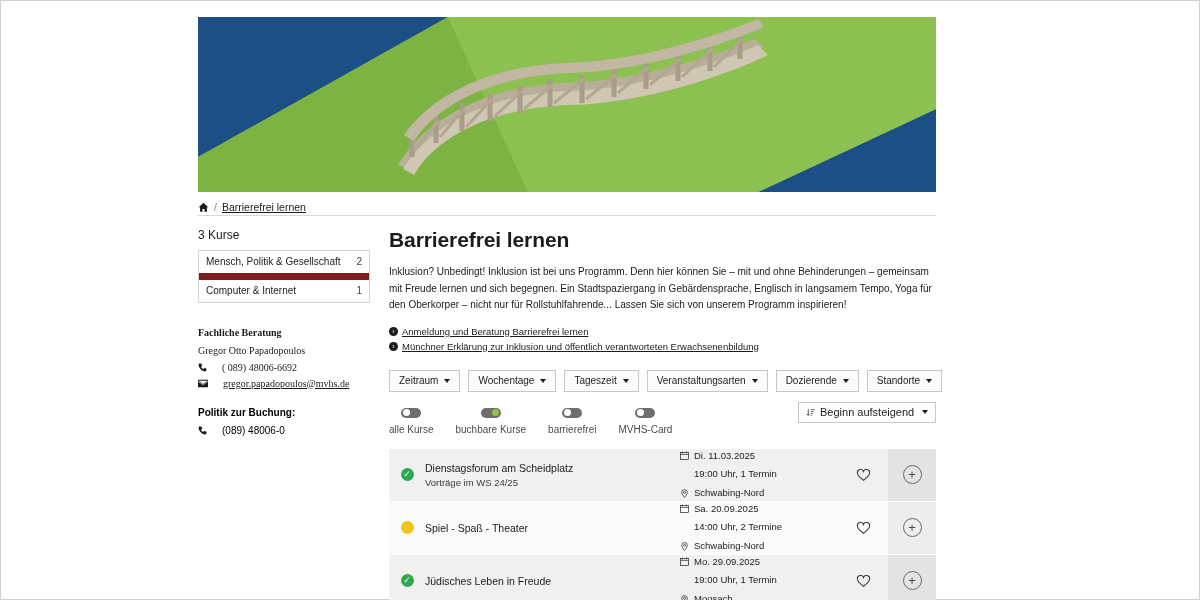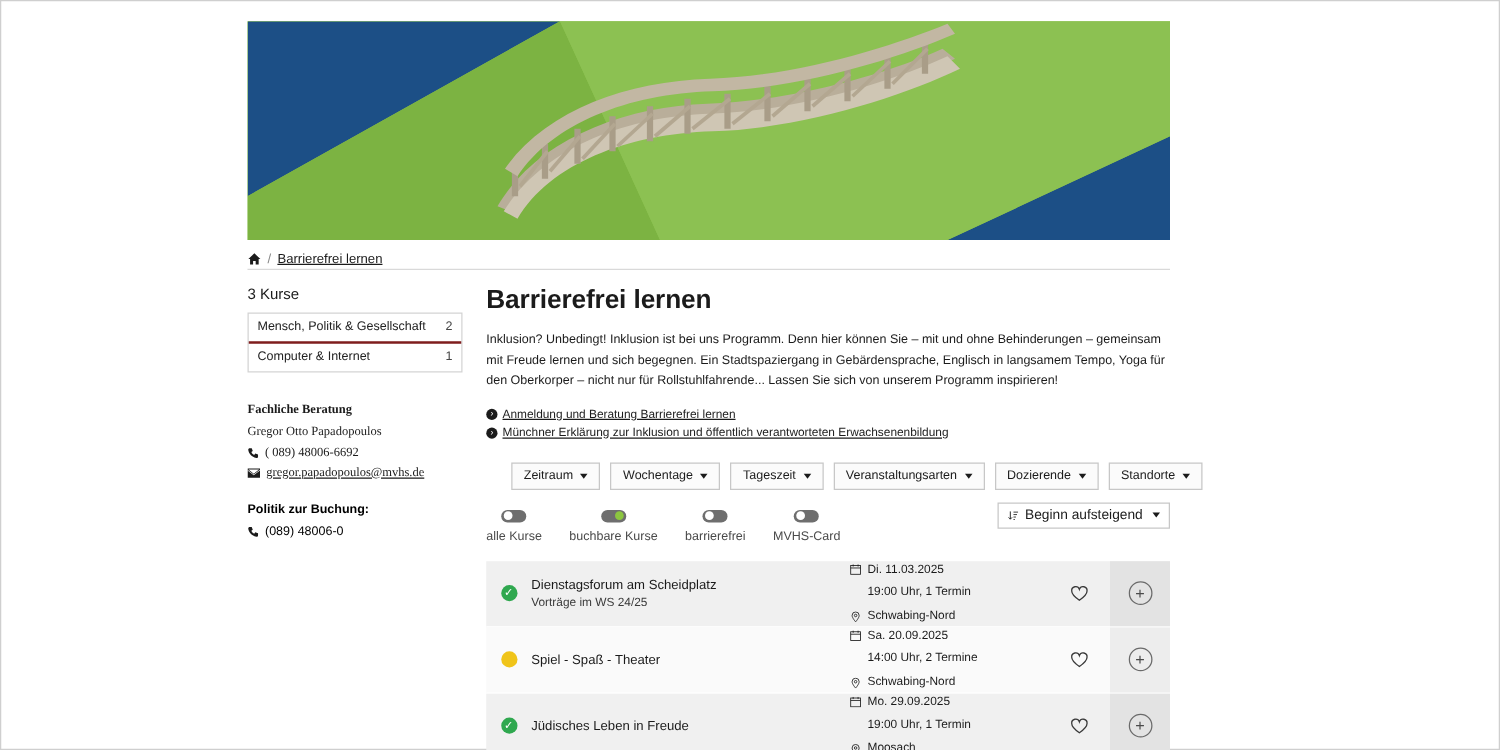--- a/index.html
+++ b/index.html
@@ -65,36 +65,36 @@
     border: 1px solid #d4d4d4;
     background: #fff;
   }
   .facet-row {
     display: flex;
     justify-content: space-between;
     align-items: center;
     font-size: 10px;
     color: #222;
     padding: 5px 7px;
-    border-bottom: 2px solid #7f1d1d;
+    border-bottom: 7px solid #7f1d1d;
     line-height: 1.2;
   }
   .facet-row:last-child { border-bottom: none; }
   .facet-count { color: #444; }
 
   #beratung {
     margin-top: 22px;
     font-size: 10px;
     color: #1b1b1b;
     line-height: 1.55;
     font-family: Liberation Serif, serif;
   }
   #beratung .hd { font-weight: bold; font-size: 10px; margin-bottom: 2px; }
   #beratung .nm { margin-bottom: 2px; }
-  .contact-line { display: flex; align-items: center; gap: 5px; }
+  .contact-line { display: flex; align-items: center; gap: 15px; }
   .contact-line a { color: #1b1b1b; text-decoration: underline; }
   #buchung { margin-top: 14px; font-size: 10px; line-height: 1.55; }
   #buchung .hd { font-weight: bold; margin-bottom: 2px; }
 
   
   #main-col {
     position: absolute;
     left: 389px; top: 228px;
     width: 547px;
   }
@@ -128,21 +128,20 @@
     font-size: 7px;
     line-height: 9px;
     text-align: center;
   }
 
   
   #filter-bar {
     display: flex;
     gap: 8px;
     margin-top: 18px;
-    margin-left: 20px;
   }
   .filter-btn {
     border: 1px solid #c7c7c7;
     background: #fbfbfb;
     font-size: 10px;
     color: #1b1b1b;
     padding: 5px 9px 5px 9px;
     display: inline-flex;
     align-items: center;
     gap: 6px;

